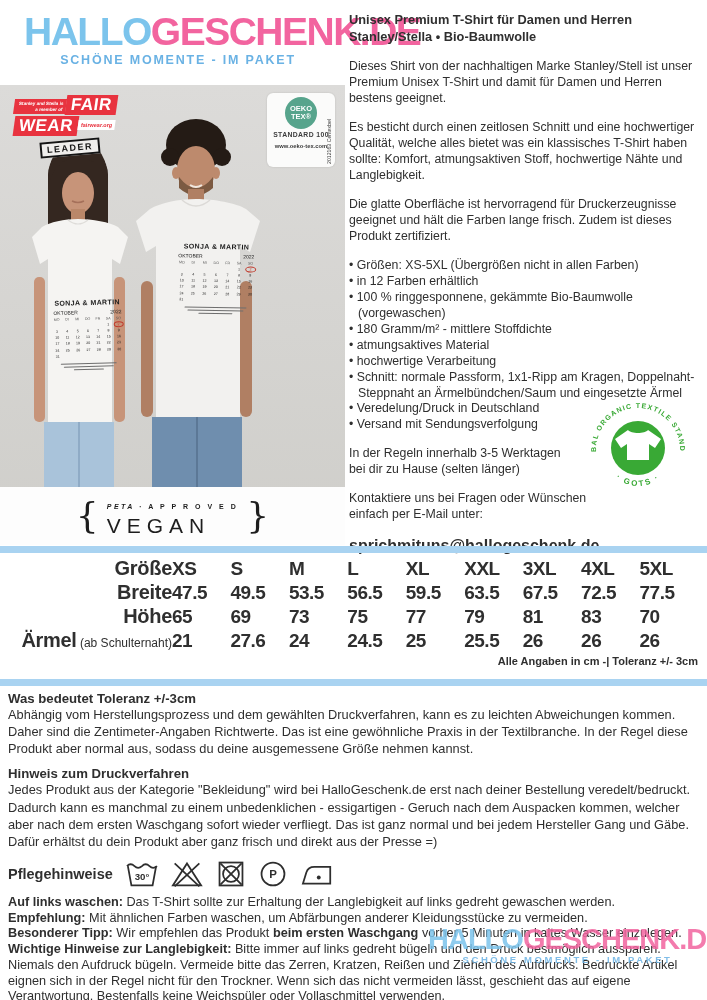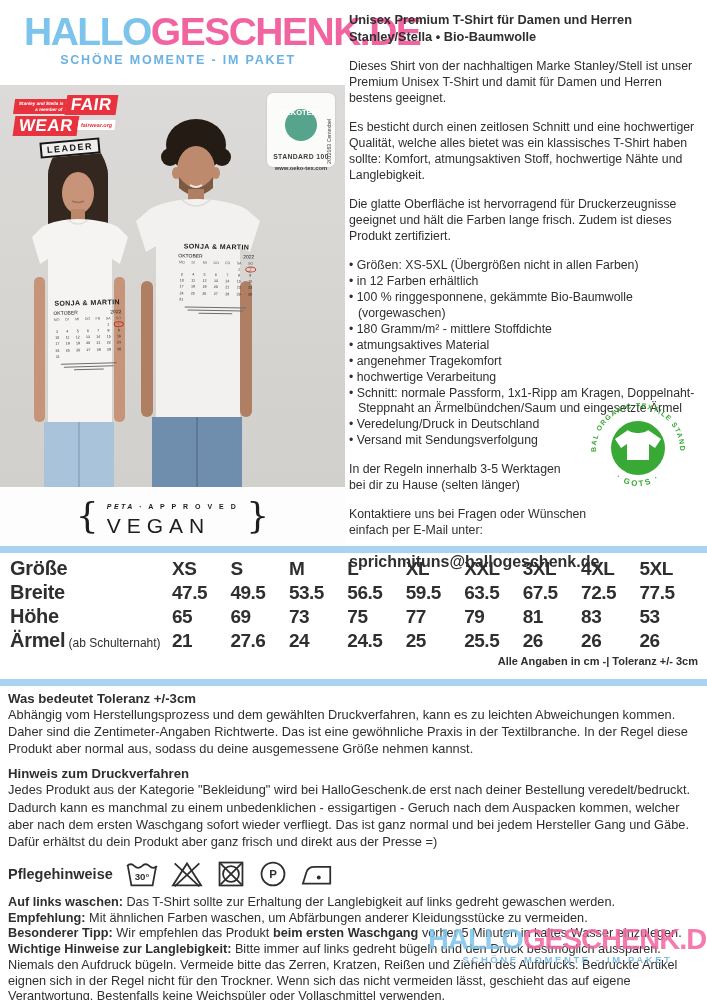--- a/index.html
+++ b/index.html
@@ -22,21 +22,21 @@
   
   .fairwear { position:absolute; left:14px; top:10px; width:120px; }
   .fw-row { display:flex; align-items:stretch; }
   .fw-member { background:#e8333f; color:#fff; font-size:4.6px; font-weight:bold; line-height:1.25; padding:2px 3px; transform:skewX(-8deg); width:52px; text-align:right; align-self:flex-end; }
   .fw-big { background:#e8333f; color:#fff; font-weight:bold; font-size:17px; letter-spacing:.5px; padding:0 5px; transform:skewX(-8deg); line-height:1.15; }
   .fw-org { background:#fff; color:#e8333f; font-size:5.5px; font-weight:bold; padding:2px 3px; transform:skewX(-8deg); align-self:center; }
   .fw-leader { display:inline-block; margin:5px 0 0 26px; border:2px solid #141414; background:#efeeec; color:#141414; font-weight:bold; font-size:9px; letter-spacing:1.5px; padding:1px 5px; transform:rotate(-5deg); }
 
   
   .oekotex { position:absolute; right:10px; top:8px; width:68px; height:74px; background:#fbfbfa; border-radius:6px; padding:4px 3px; text-align:center; box-shadow:0 0 2px rgba(0,0,0,.15); }
-  .ot-circle { width:32px; height:32px; border-radius:50%; background:#57a48c; color:#fff; font-weight:bold; font-size:7.5px; line-height:1.1; display:flex; flex-direction:row; justify-content:center; margin:12px auto; }
+  .ot-circle { width:32px; height:32px; border-radius:50%; background:#57a48c; color:#fff; font-weight:bold; font-size:7.5px; line-height:1.1; display:flex; flex-direction:column; justify-content:center; margin:0 auto; }
   .ot-standard { font-size:6.8px; font-weight:bold; color:#3c3c3c; margin-top:2px; letter-spacing:.4px; }
   .ot-cert { position:absolute; right:2px; top:26px; font-size:5.2px; color:#3c3c3c; writing-mode:vertical-rl; transform:rotate(180deg); line-height:1.1; }
   .ot-url { font-size:5.8px; font-weight:bold; color:#3c3c3c; margin-top:5px; }
 
   
   .shirt-print { position:absolute; color:#1c1c1c; text-align:center; }
   .print-woman { left:52px; top:214px; width:72px; transform:rotate(-1.5deg); }
   .print-man   { left:176px; top:158px; width:80px; transform:rotate(1deg); }
   .sp-title { font-size:7px; font-weight:bold; letter-spacing:.4px; white-space:nowrap; }
   .sp-month-row { display:flex; justify-content:space-between; font-size:5px; margin-top:3px; padding:0 2px; }
@@ -67,21 +67,21 @@
   .gots { position:absolute; left:230px; top:386px; width:118px; text-align:center; }
   .gots-caption { font-size:9.5px; color:#9b9b9b; line-height:1.25; margin-top:2px; white-space:pre-line; }
 
   
   .bar { position:absolute; left:0; width:707px; height:7px; background:#a9d3f1; }
   .bar1 { top:546px; } .bar2 { top:679px; }
 
   
   .sizes { position:absolute; left:10px; top:557px; width:688px; }
   .srow { display:grid; grid-template-columns:162px repeat(9,1fr); align-items:baseline; margin-bottom:1px; }
-  .slabel { font-weight:bold; font-size:20px; letter-spacing:-0.3px; white-space:nowrap; }
+  .slabel { font-weight:bold; font-size:20px; letter-spacing:-0.3px; white-space:nowrap;text-align:right; }
   .slabel .note { font-weight:normal; font-size:12px; letter-spacing:0; }
   .sval { font-weight:bold; font-size:19px; letter-spacing:-0.5px; text-align:left; }
   .sfooter { text-align:right; font-size:11px; font-weight:bold; margin-top:3px; }
 
   
   .bottom { position:absolute; left:8px; top:691px; width:693px; }
   .bottom h3 { font-size:13.2px; margin:0; font-weight:bold; }
   .bottom p.body { font-size:12.8px; line-height:1.34; margin:0 0 9px; }
   .care-head { display:flex; align-items:center; gap:11px; margin:2px 0 6px; }
   .care-head h3 { font-size:14.5px; }
@@ -337,21 +337,20 @@
         <p class="dpara">Dieses Shirt von der nachhaltigen Marke Stanley/Stell ist unser Premium Unisex T-Shirt und damit für Damen und Herren bestens geeignet.</p>
         <p class="dpara">Es besticht durch einen zeitlosen Schnitt und eine hochwertiger Qualität, welche alles bietet was ein klassisches T-Shirt haben sollte: Komfort, atmungsaktiven Stoff, hochwertige Nähte und Langlebigkeit.</p>
         <p class="dpara">Die glatte Oberfläche ist hervorragend für Druckerzeugnisse geeignet und hält die Farben lange frisch. Zudem ist dieses Produkt zertifiziert.</p>
       </div>
     <ul class="bullets" id="desc-bullets">
         <li>• Größen: XS-5XL (Übergrößen nicht in allen Farben)</li>
         <li>• in 12 Farben erhältlich</li>
         <li>• 100 % ringgesponnene, gekämmte Bio-Baumwolle (vorgewaschen)</li>
         <li>• 180 Gramm/m² - mittlere Stoffdichte</li>
         <li>• atmungsaktives Material</li>
-        <li>• angenehmer Tragekomfort</li>
         <li>• hochwertige Verarbeitung</li>
         <li>• Schnitt: normale Passform, 1x1-Ripp am Kragen, Doppelnaht-Steppnaht an Ärmelbündchen/Saum und eingesetzte Ärmel</li>
         <li>• Veredelung/Druck in Deutschland</li>
         <li>• Versand mit Sendungsverfolgung</li>
       </ul>
     <p class="delivery">In der Regeln innerhalb 3-5 Werktagen
 bei dir zu Hause (selten länger)</p>
     <p class="contact">Kontaktiere uns bei Fragen oder Wünschen
 einfach per E-Mail unter:</p>
     <div class="email">sprichmituns@hallogeschenk.de</div>
@@ -404,21 +403,21 @@
       <div class="srow">
         <div class="slabel">Höhe</div>
         <div class="sval">65</div>
         <div class="sval">69</div>
         <div class="sval">73</div>
         <div class="sval">75</div>
         <div class="sval">77</div>
         <div class="sval">79</div>
         <div class="sval">81</div>
         <div class="sval">83</div>
-        <div class="sval">53</div>
+        <div class="sval">70</div>
       </div>
       <div class="srow">
         <div class="slabel">Ärmel<span class="note"> (ab Schulternaht)</span></div>
         <div class="sval">21</div>
         <div class="sval">27.6</div>
         <div class="sval">24</div>
         <div class="sval">24.5</div>
         <div class="sval">25</div>
         <div class="sval">25.5</div>
         <div class="sval">26</div>

